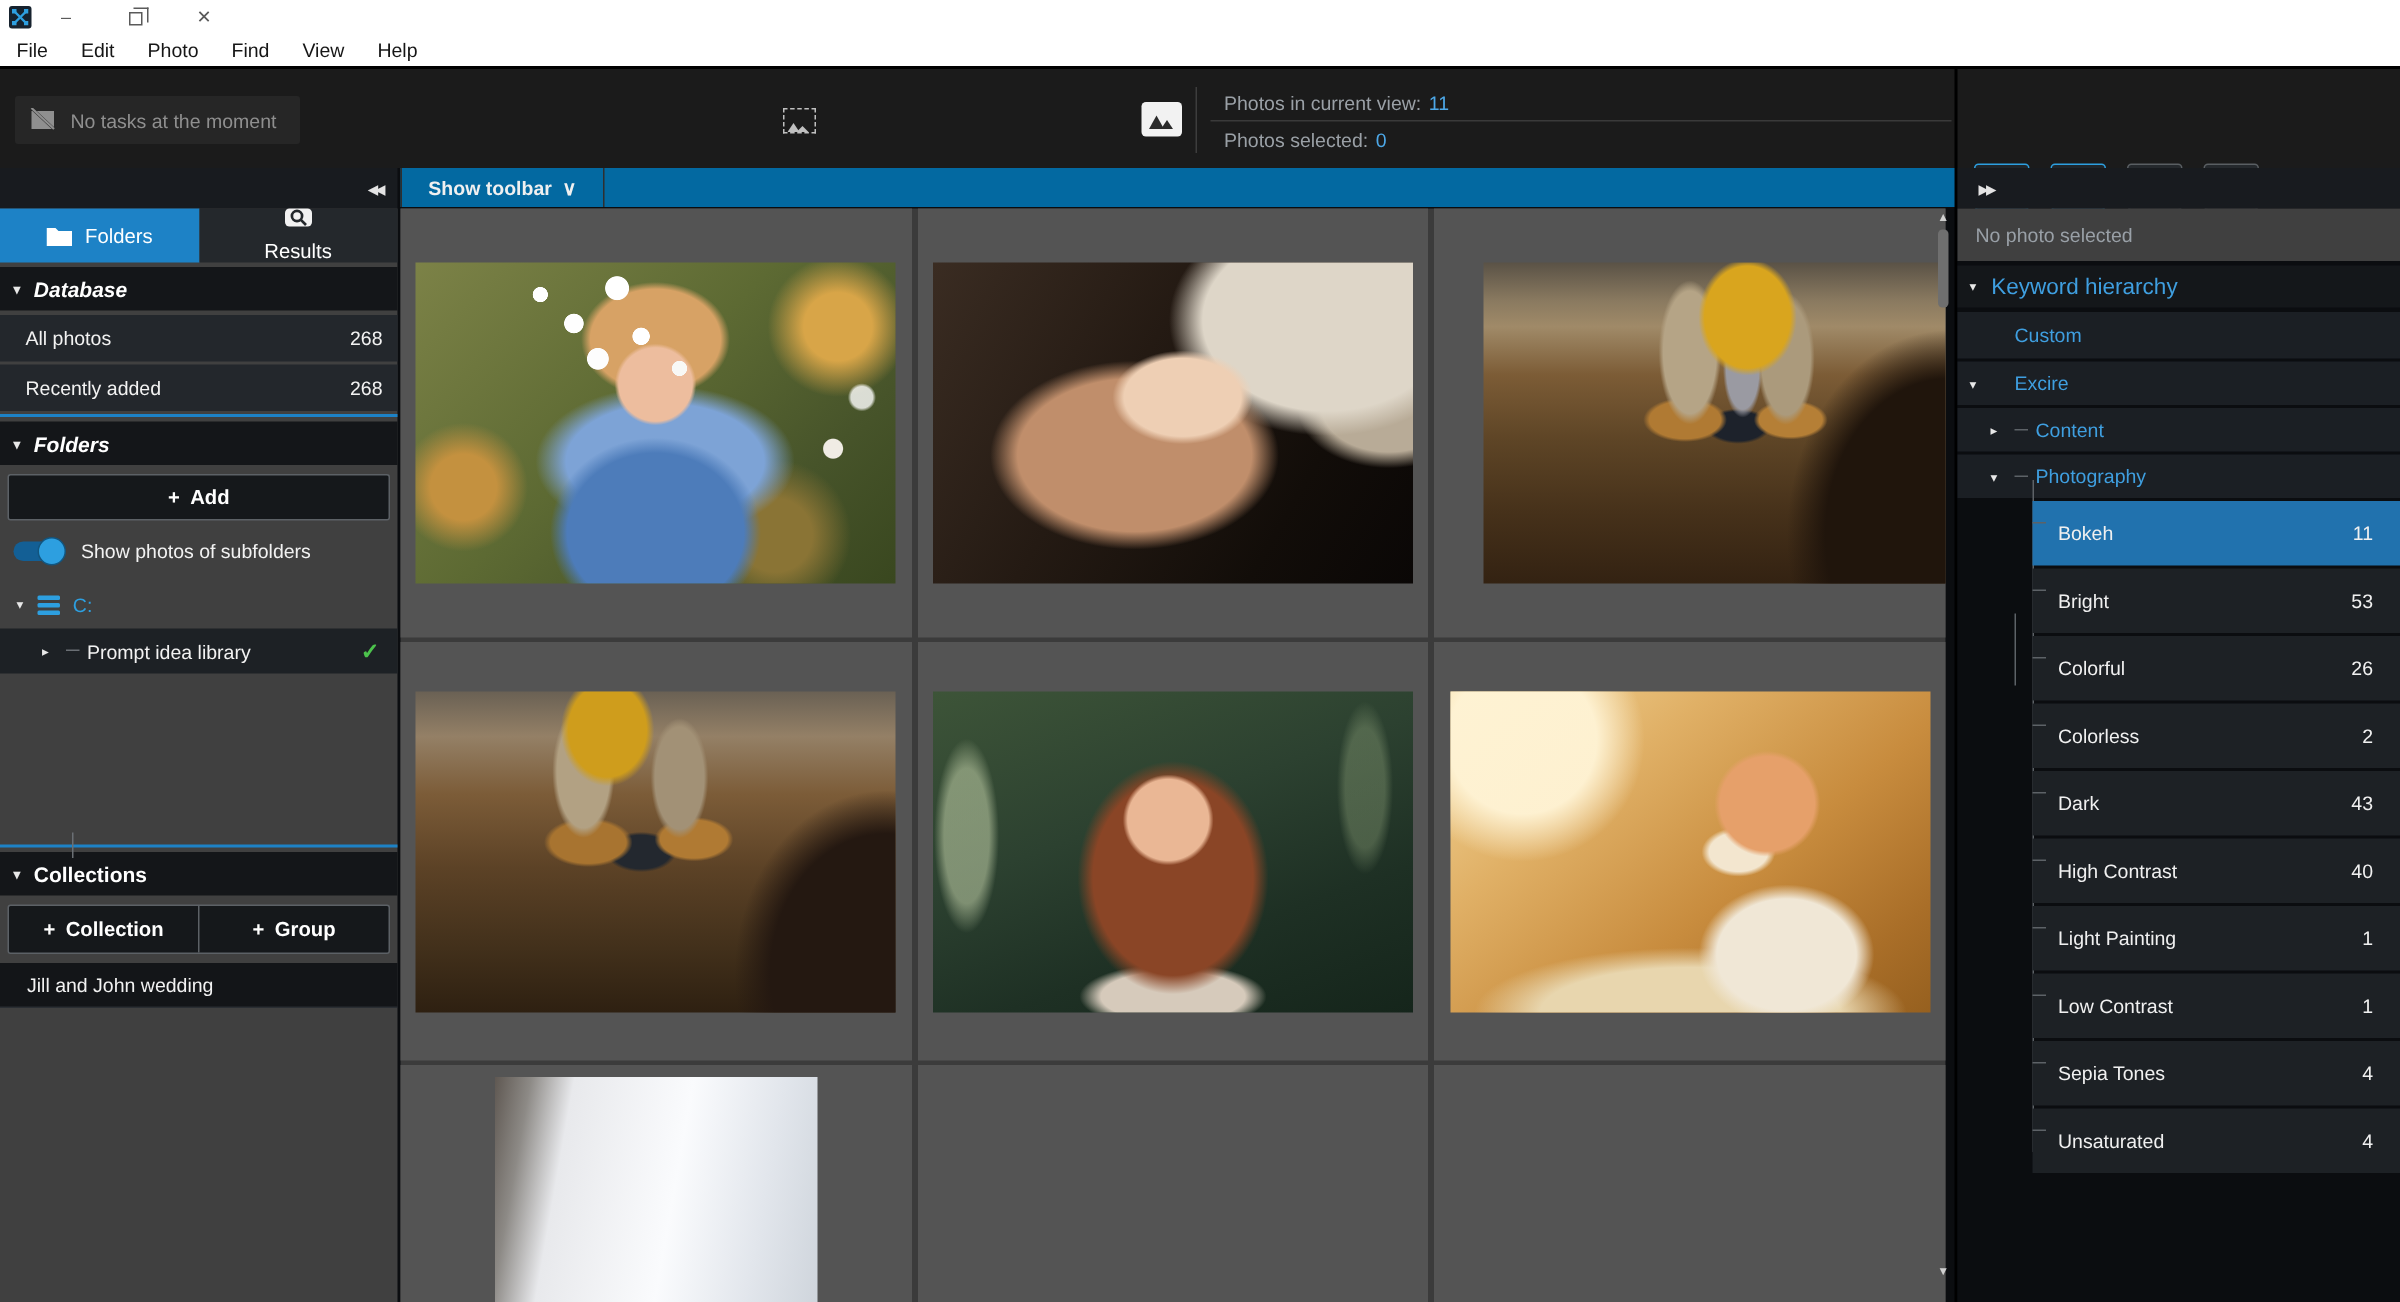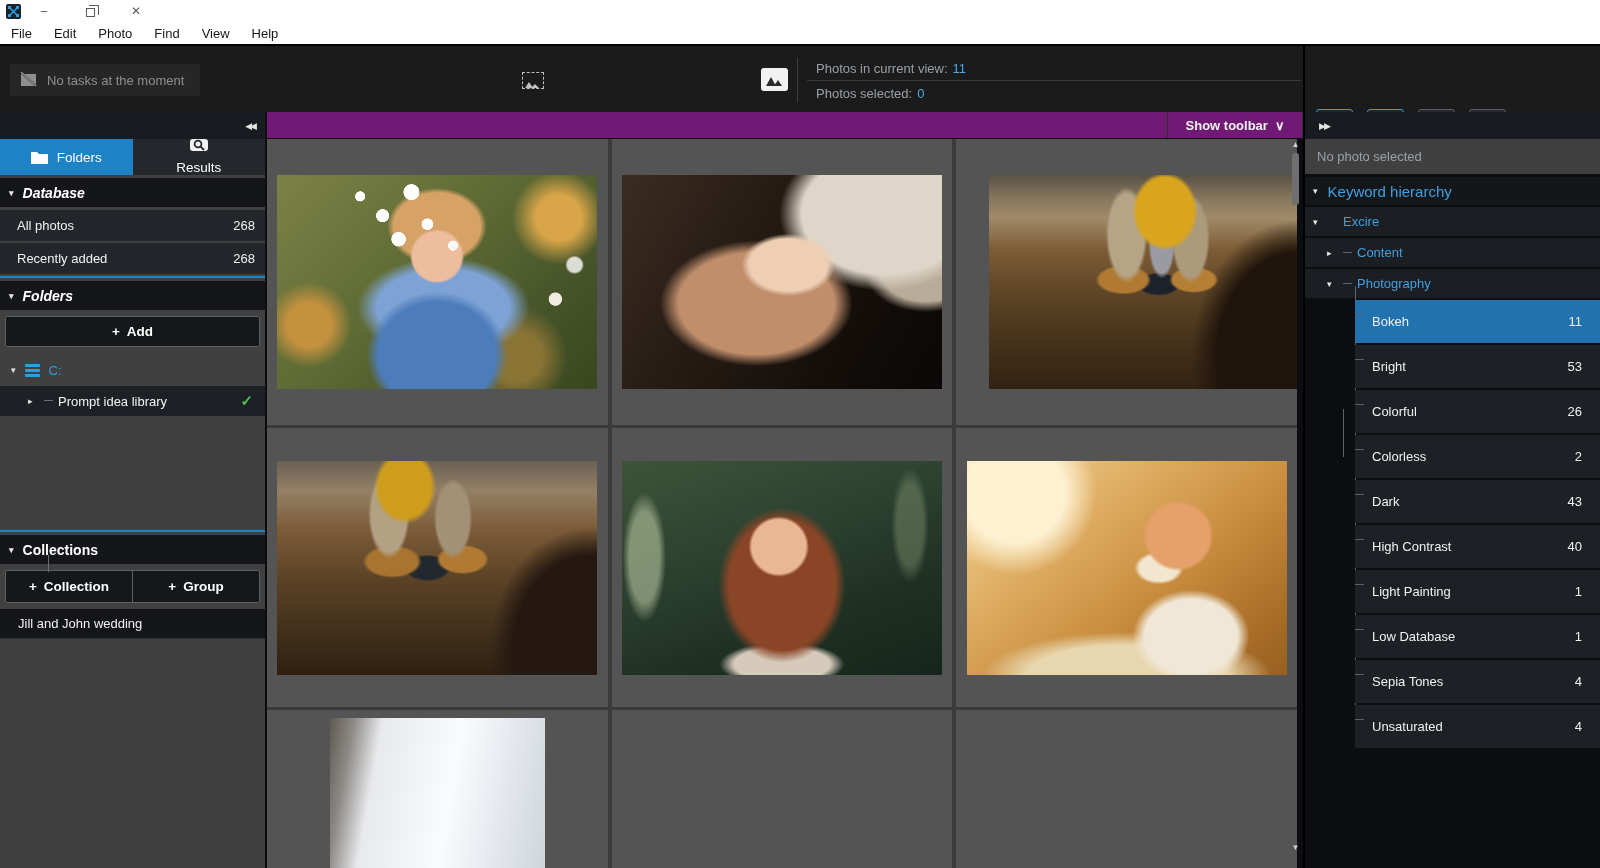--- a/index.html
+++ b/index.html
@@ -35,21 +35,21 @@
   .count-row .val { color:#4da8e8; }
   .count-sep { height:1px; background:#3a3a3a; margin:1px 0; }
   .panel-vsep { position:absolute; left:1303px; top:44px; width:2px; height:824px; background:#000; }
   .mode-btns { position:absolute; left:1316px; top:63px; display:flex; gap:14px; }
   .mode-btn { width:37px; height:31px; border-radius:3px; display:flex; align-items:center; justify-content:center; background:#1f262b; }
   .mode-btn.active { border:1px solid #2d9fe0; }
   .mode-btn.inactive { border:1px solid #5a5f63; background:#25292d; }
 
   
   .strip-left { position:absolute; left:0; top:112px; width:265px; height:27px; background:#181b1f; display:flex; align-items:center; justify-content:flex-end; padding-right:10px; }
-  .strip-center { position:absolute; left:267px; top:112px; width:1036px; height:26px; background:#701a75; display:flex; align-items:center; justify-content:flex-end; }
+  .strip-center { position:absolute; left:267px; top:112px; width:1036px; height:26px; background:#0369a1; display:flex; align-items:center; justify-content:flex-start; }
   .show-toolbar { height:26px; width:136px; display:flex; align-items:center; justify-content:center; gap:7px; color:#f0f0f0; font-size:13px; font-weight:bold; border-left:1px solid #2f2f2f; border-right:1px solid #2f2f2f; }
   .strip-right { position:absolute; left:1305px; top:112px; width:295px; height:27px; background:#181b1f; display:flex; align-items:center; padding-left:14px; }
   .dbl-chev { color:#e4e4e4; font-size:9px; letter-spacing:-2px; }
 
   
   .sidebar { position:absolute; left:0; top:139px; width:265px; height:729px; background:#404040;text-align:right; }
   .tabs { height:36px; display:flex; }
   .tab { flex:1; display:flex; align-items:center; justify-content:center; gap:9px; color:#fff; font-size:13.5px; }
   .tab.active { background:#1d82c6; }
   .tab.inactive { background:#24282c;flex-direction:column; }
@@ -338,20 +338,26 @@
   <div class="blue-line"></div>
 
   <div class="section-header italic">
     <span class="tri">▾</span>
     <span class="hdr-lbl">Folders</span>
   </div>
   <div class="add-btn">
     <span>+</span>
     <span>Add</span>
   </div>
+  <div class="toggle-row">
+    <span class="toggle">
+        <span class="toggle-knob"></span>
+      </span>
+    <span class="toggle-lbl">Show photos of subfolders</span>
+  </div>
   <div class="drive-row">
     <span class="tri">▾</span>
     <span class="drive-icon">
         <i></i>
         <i></i>
         <i></i>
       </span>
     <span class="drive-lbl">C:</span>
   </div>
   <div class="folder-child">
@@ -423,20 +429,23 @@
 </div>
 
 <div class="rpanel">
   <div class="no-photo">
     <span>No photo selected</span>
   </div>
   <div class="kh-header">
     <span class="tri">▾</span>
     <span class="hdr-lbl">Keyword hierarchy</span>
   </div>
+  <div class="kw-node lvl1">
+    <span>Custom</span>
+  </div>
   <div class="kw-node lvl1 h29">
     <span class="tri abs8">▾</span>
     <span>Excire</span>
   </div>
   <div class="kw-node lvl2 h29">
     <span class="tri abs22">▸</span>
     <span class="dash2"></span>
     <span>Content</span>
   </div>
   <div class="kw-node lvl2 h29">
@@ -469,21 +478,21 @@
     </div>
     <div class="kw-row">
       <span>High Contrast</span>
       <span class="cnt">40</span>
     </div>
     <div class="kw-row">
       <span>Light Painting</span>
       <span class="cnt">1</span>
     </div>
     <div class="kw-row">
-      <span>Low Database</span>
+      <span>Low Contrast</span>
       <span class="cnt">1</span>
     </div>
     <div class="kw-row">
       <span>Sepia Tones</span>
       <span class="cnt">4</span>
     </div>
     <div class="kw-row">
       <span>Unsaturated</span>
       <span class="cnt">4</span>
     </div>

